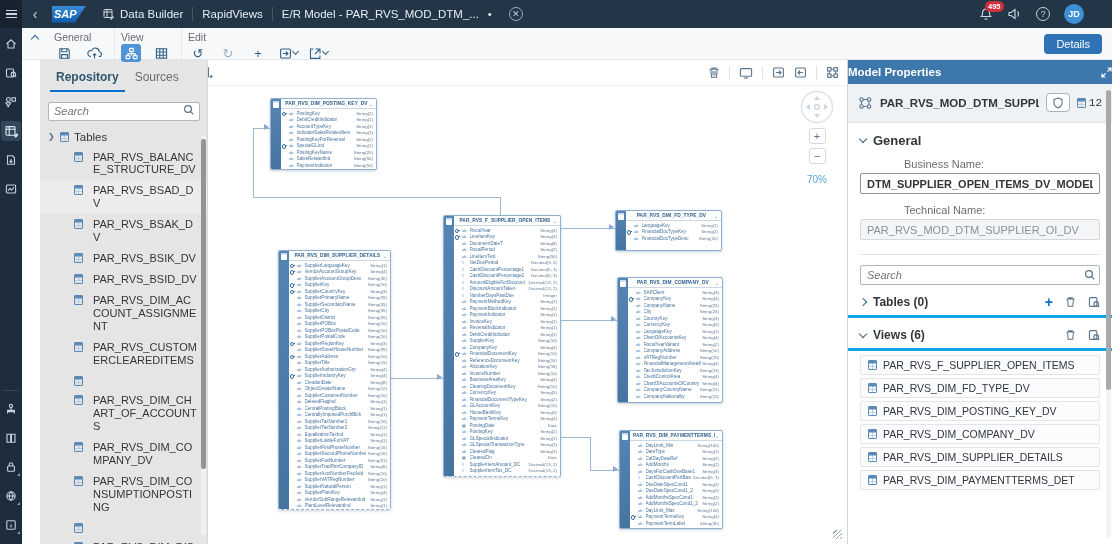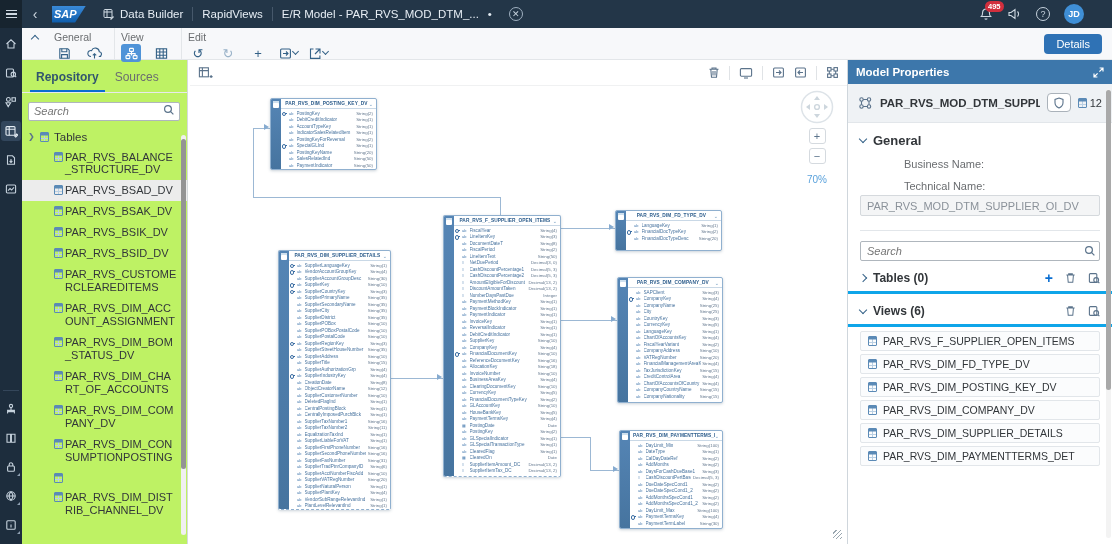--- a/index.html
+++ b/index.html
@@ -40,36 +40,36 @@
   .tb-group + .tb-group { border-left:1px solid #e3e6e9; }
   .tb-label { font-size:10.5px; color:#6a6d70; margin-bottom:1px; }
   .tb-icons { display:flex; align-items:center; gap:10px; }
   .tb-btn { width:20px; height:18px; display:flex; align-items:center; justify-content:center; border-radius:3px; cursor:pointer; color:#346187; font-size:13px; }
   .tb-btn.seltool { background:#4f93d8; color:#fff; }
   .tb-btn.dim { color:#9bb3c9; }
   .mini-chev { width:5px; height:5px; border-right:1.2px solid #346187; border-bottom:1.2px solid #346187; transform:rotate(45deg); margin-left:1px; margin-top:-3px; }
   .details-btn { position:absolute; right:10px; top:6px; height:20px; padding:0 12px; background:#2f72b5; color:#fff; border:none; border-radius:4px; font-size:11px; font-family:"Liberation Sans",sans-serif; cursor:pointer; }
 
   
-  .sidebar { position:absolute; left:20px; top:60px; width:168px; height:484px; background:#bef264; border-right:1px solid #d5d9dd; overflow:hidden; z-index:5; }
+  .sidebar { position:absolute; left:40px; top:60px; width:168px; height:484px; background:#e5e5e5; border-right:1px solid #d5d9dd; overflow:hidden; z-index:5; }
   .tabs { display:flex; gap:4px; padding:6px 10px 0 10px; border-bottom:1px solid #e8eaec; }
   .tab { font-size:12px; color:#6a6d70; padding:4px 6px 6px 6px; cursor:pointer; }
   .tab.active { color:#32566e; border-bottom:2px solid #0a6ed1; font-weight:bold; }
   .sb-search { margin:8px 8px 6px 8px; position:relative; }
   .sb-search input { width:152px; height:19px; border:1px solid #afb6bd; border-radius:2px; font-size:11px; font-style:italic; padding:0 18px 0 5px; color:#32363a; font-family:"Liberation Sans",sans-serif; }
   .mag { position:absolute; right:4px; top:3px; }
   .tree { font-size:11.5px; color:#32363a; }
   .tree-row { display:flex; align-items:center; gap:5px; height:20px; padding-left:8px; cursor:pointer; }
   .tw { width:7px; color:#5b738b; font-size:8px; }
   .tbl-ic { display:inline-block; width:9px; height:10px; border:1px solid #5b8ab6; border-radius:1px; background:
      linear-gradient(#5b8ab6,#5b8ab6) 0 0/100% 2.5px no-repeat,
      linear-gradient(#b9cfe3,#b9cfe3) 0 5px/100% 1px no-repeat,
      linear-gradient(#b9cfe3,#b9cfe3) 3px 0/1px 100% no-repeat; flex:none; }
   .nav-list { height:404px; overflow:hidden; }
-  .nav-item { display:flex; align-items:flex-start; gap:2px; padding:4px 10px 4px 34px; cursor:pointer; }
+  .nav-item { display:flex; align-items:flex-start; gap:10px; padding:4px 10px 4px 34px; cursor:pointer; }
   .nav-item.sel { background:#ececec; }
   .nav-item .tbl-ic { margin-top:1px; }
   .nav-lbl { font-size:11px; color:#32363a; line-height:1.18; word-break:break-all; }
   .sb-scroll { position:absolute; right:1px; top:75px; width:5px; height:400px; background:#f0f0f0; border-radius:3px; }
   .sb-thumb { position:absolute; left:0; top:4px; width:5px; height:330px; background:#949494; border-radius:3px; }
 
   
   .canvas { position:absolute; left:190px; top:60px; width:657px; height:484px; background:#fff; overflow:hidden; }
   .cv-toolbar { position:absolute; left:0; top:0; width:657px; height:26px; background:#fff; border-bottom:1px solid #f0f1f2; display:flex; align-items:center; padding:0 8px; z-index:3; }
   .cv-right { margin-left:auto; display:flex; align-items:center; gap:9px; }
@@ -93,26 +93,26 @@
   .kic { position:absolute; left:1px; top:1.6px; width:5px; height:4px; }
   .kic::before { content:''; position:absolute; left:0; top:.4px; width:2.2px; height:2.2px; border:.7px solid #3c6ea3; border-radius:50%; }
   .kic::after { content:''; position:absolute; left:3.2px; top:1.4px; width:1.8px; height:.8px; background:#3c6ea3; }
   .cv-controls { position:absolute; left:605px; top:30px; width:44px; display:flex; flex-direction:column; align-items:center; gap:4px; z-index:3; }
   .zbtn { width:17px; height:16px; background:#fff; border:1px solid #d5dadf; border-radius:3px; color:#5b738b; font-size:11px; line-height:14px; text-align:center; cursor:pointer; }
   .zoomlvl { font-size:10px; color:#5ba2dc; margin-top:6px; }
   .grip { position:absolute; right:5px; bottom:5px; width:9px; height:9px; background:repeating-linear-gradient(135deg,transparent 0 2px,#9aa7b0 2px 3px); cursor:nwse-resize; z-index:3; }
 
   
   .props { position:absolute; left:847px; top:60px; width:265px; height:484px; background:#fff; border-left:1px solid #cfd6dc; z-index:6; overflow:hidden; }
-  .pp-head { height:24px; background:#3d77ab; color:#fff; display:flex; align-items:center; padding:0 8px; font-size:11.5px; font-weight:bold; }
+  .pp-head { height:24px; background:#3d77ab; color:#fff; display:flex; align-items:center; padding:0 0; font-size:11.5px; font-weight:bold; }
   .pp-expand { margin-left:auto; cursor:pointer; display:flex; }
   .pp-title { background:#eff2f5; padding:9px 10px 10px 10px; display:flex; align-items:center; gap:7px; border-bottom:1px solid #e2e6ea; }
   .pp-name { font-size:11.5px; font-weight:bold; color:#32363a; white-space:nowrap; flex:1; overflow:hidden; }
   .shield-btn { width:24px; height:19px; border:1px solid #aab2ba; border-radius:4px; background:#fff; display:flex; align-items:center; justify-content:center; cursor:pointer; flex:none; }
-  .cnt { display:flex; align-items:center; gap:3px; font-size:11px; color:#32363a; flex:none; }
+  .cnt { display:flex; align-items:center; gap:3px; font-size:11px; color:#32363a; flex:none;font-family:Liberation Mono, monospace; }
   .pp-sec { padding:10px 12px 0 12px; }
   .sec-head { display:flex; align-items:center; gap:7px; font-size:13px; font-weight:bold; color:#32363a; cursor:pointer; }
   .schev { width:6px; height:6px; border-right:1.4px solid #346187; border-bottom:1.4px solid #346187; transform:rotate(45deg); margin-top:-3px; }
   .schev.right { transform:rotate(-45deg); margin-top:0; }
   .fld-label { font-size:11px; color:#6a6d70; margin:10px 0 3px 0;padding-left:44px; }
   .fld input { width:100%; height:21px; border:1px solid #8a929a; border-radius:2px; font-size:11px; font-weight:bold; color:#32363a; padding:0 6px; font-family:"Liberation Sans",sans-serif; }
   .fld input:disabled { background:#f4f5f6; border-color:#d5d9dd; color:#8a9199; font-weight:normal; }
   .pp-div { height:1px; background:#e2e6ea; margin:14px 0 0 0; }
   .pp-search { margin:10px 12px 0 12px; position:relative; }
   .pp-search input { width:100%; height:20px; border:1px solid #afb6bd; border-radius:2px; font-size:11px; font-style:italic; padding:0 20px 0 6px; color:#32363a; font-family:"Liberation Sans",sans-serif; }
@@ -342,29 +342,28 @@
         <div class="nav-item">
           <span class="tbl-ic"></span>
           <span class="nav-lbl">PAR_RVS_BSIK_DV</span>
         </div>
         <div class="nav-item">
           <span class="tbl-ic"></span>
           <span class="nav-lbl">PAR_RVS_BSID_DV</span>
         </div>
         <div class="nav-item">
           <span class="tbl-ic"></span>
-          <span class="nav-lbl">PAR_RVS_CUSTOMERCLEAREDITEMS</span>
+          <span class="nav-lbl">PAR_RVS_DIM_ACCOUNT_ASSIGNMENT</span>
         </div>
         <div class="nav-item">
           <span class="tbl-ic"></span>
-          <span class="nav-lbl">PAR_RVS_DIM_ACCOUNT_ASSIGNMENT</span>
+          <span class="nav-lbl">PAR_RVS_CUSTOMERCLEAREDITEMS</span>
         </div>
         <div class="nav-item">
           <span class="tbl-ic"></span>
-          <span class="nav-lbl">PAR_RVS_DIM_BOM_STATUS_DV</span>
         </div>
         <div class="nav-item">
           <span class="tbl-ic"></span>
           <span class="nav-lbl">PAR_RVS_DIM_CHART_OF_ACCOUNTS</span>
         </div>
         <div class="nav-item">
           <span class="tbl-ic"></span>
           <span class="nav-lbl">PAR_RVS_DIM_COMPANY_DV</span>
         </div>
         <div class="nav-item">
@@ -1178,20 +1177,21 @@
     </span>
   </div>
 
   <div class="pp-sec">
     <div class="sec-head">
       <span class="schev"></span>
       <span>General</span>
     </div>
     <div class="fld">
       <div class="fld-label">Business Name:</div>
+      <input value="DTM_SUPPLIER_OPEN_ITEMS_DV_MODEL" style="">
     </div>
     <div class="fld">
       <div class="fld-label">Technical Name:</div>
       <input disabled="" value="PAR_RVS_MOD_DTM_SUPPLIER_OI_DV" style="">
     </div>
     <div class="pp-div"></div>
   </div>
 
   <div class="pp-search">
     <input placeholder="Search" style="">

